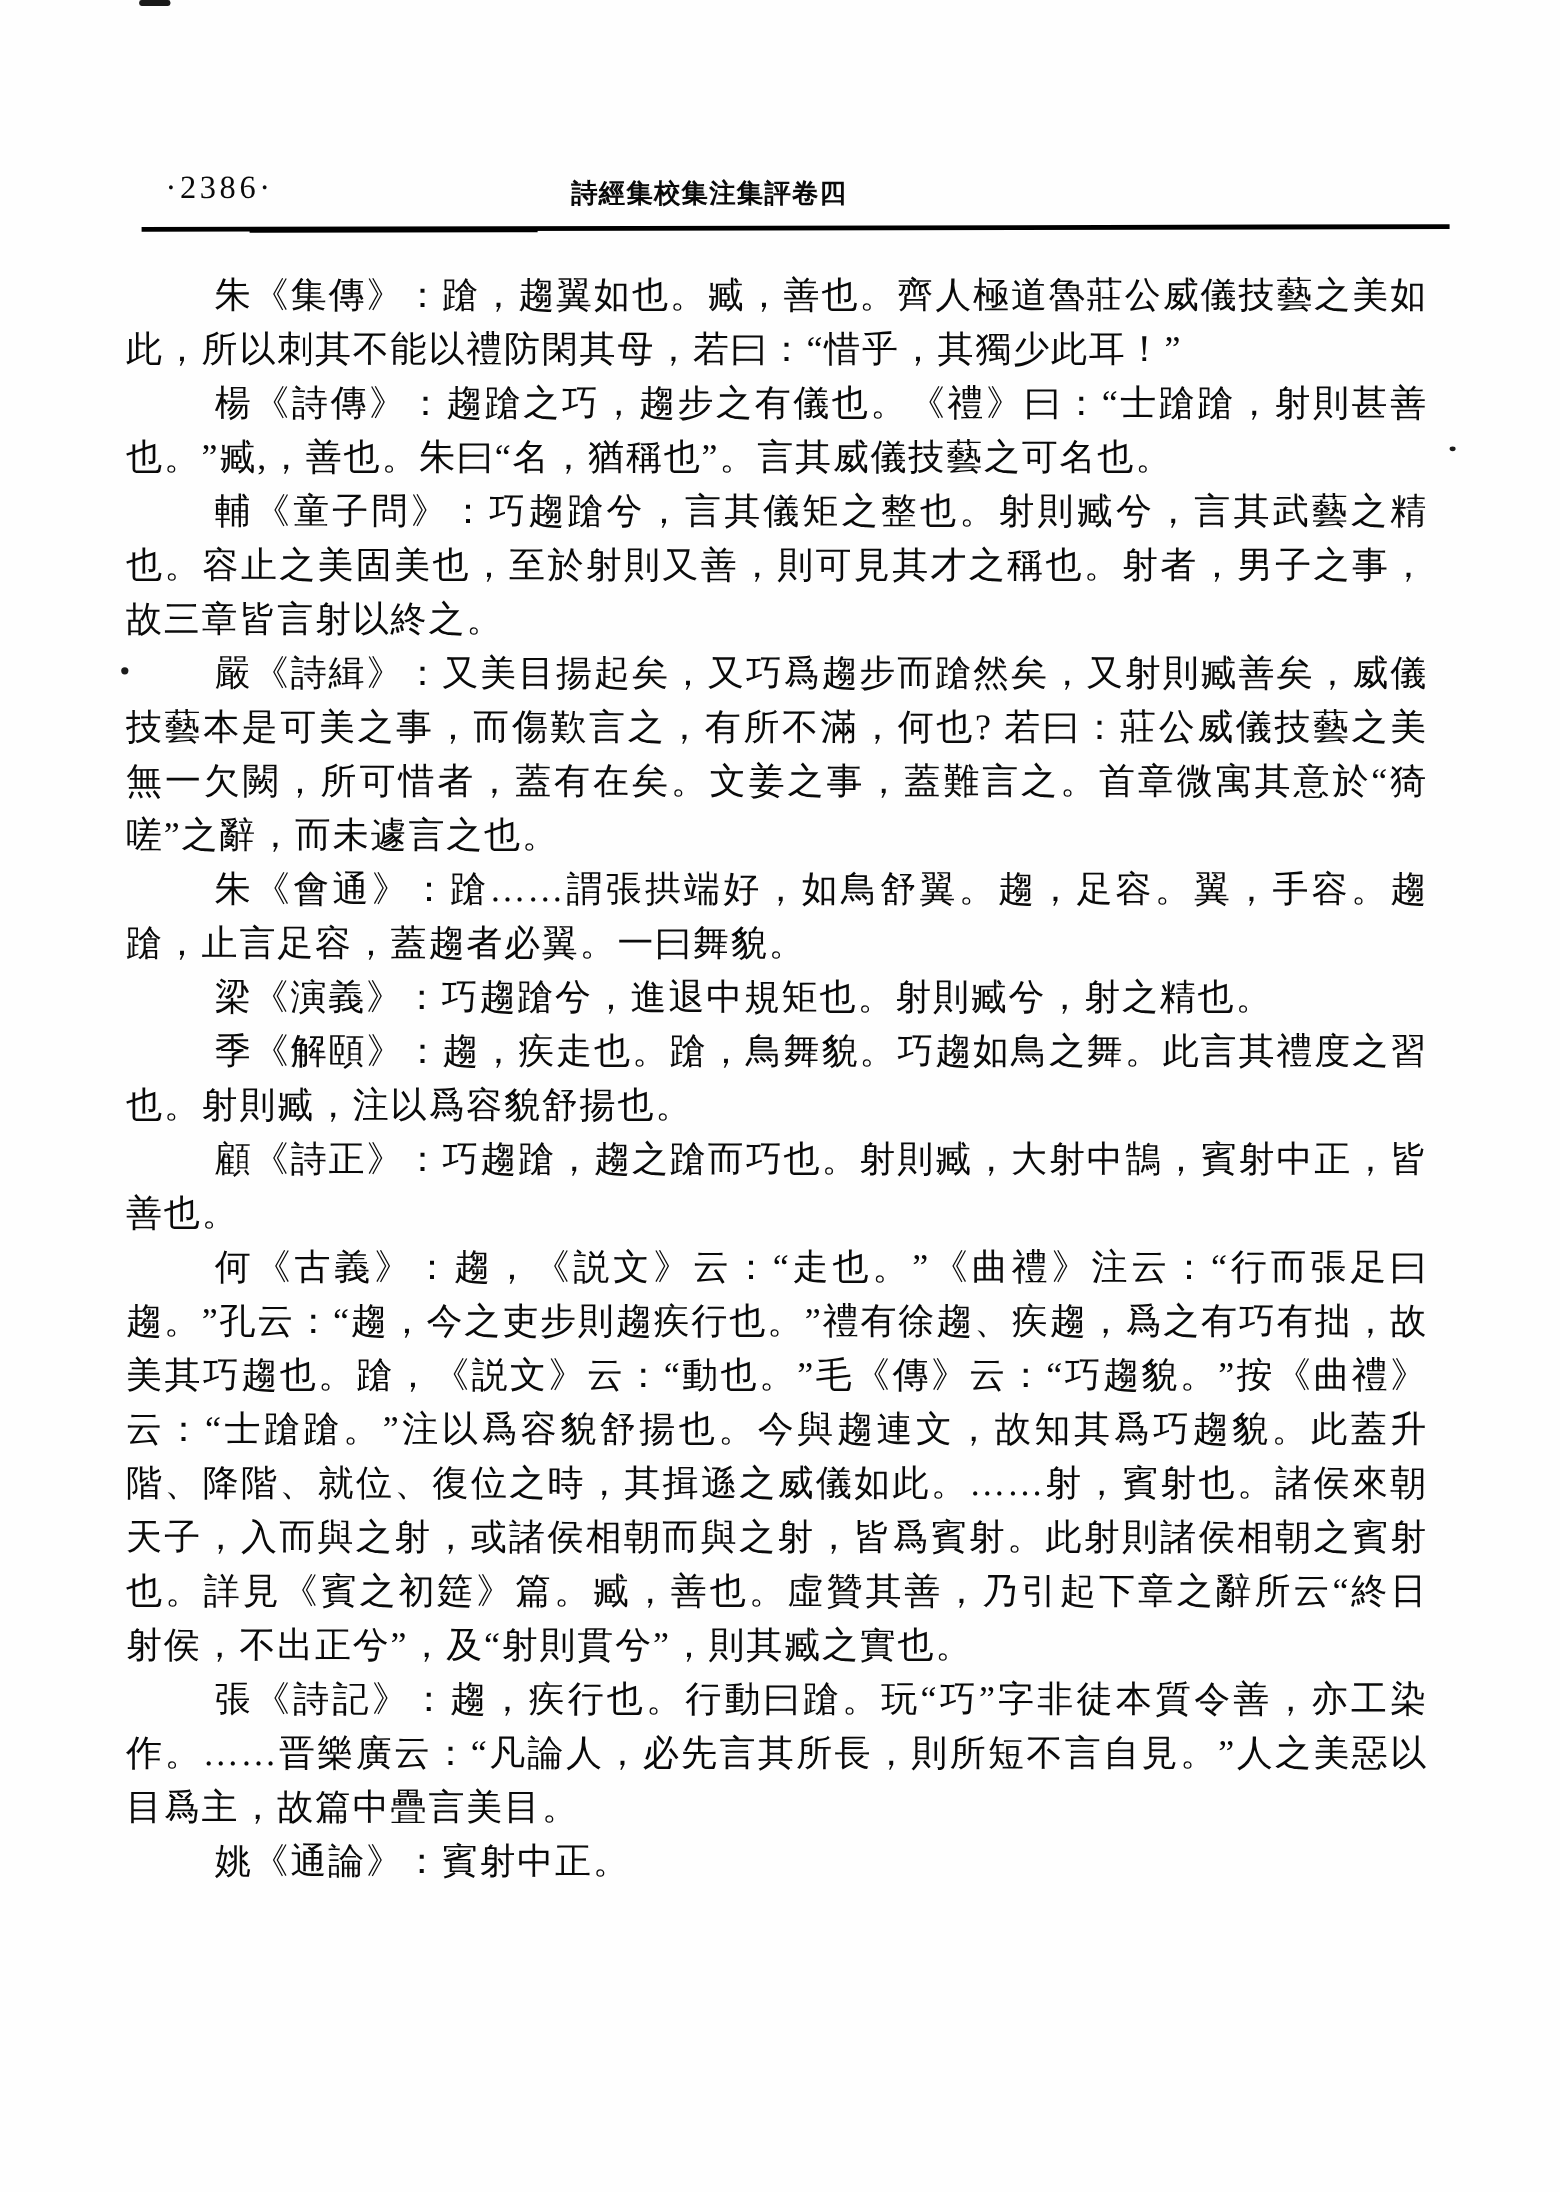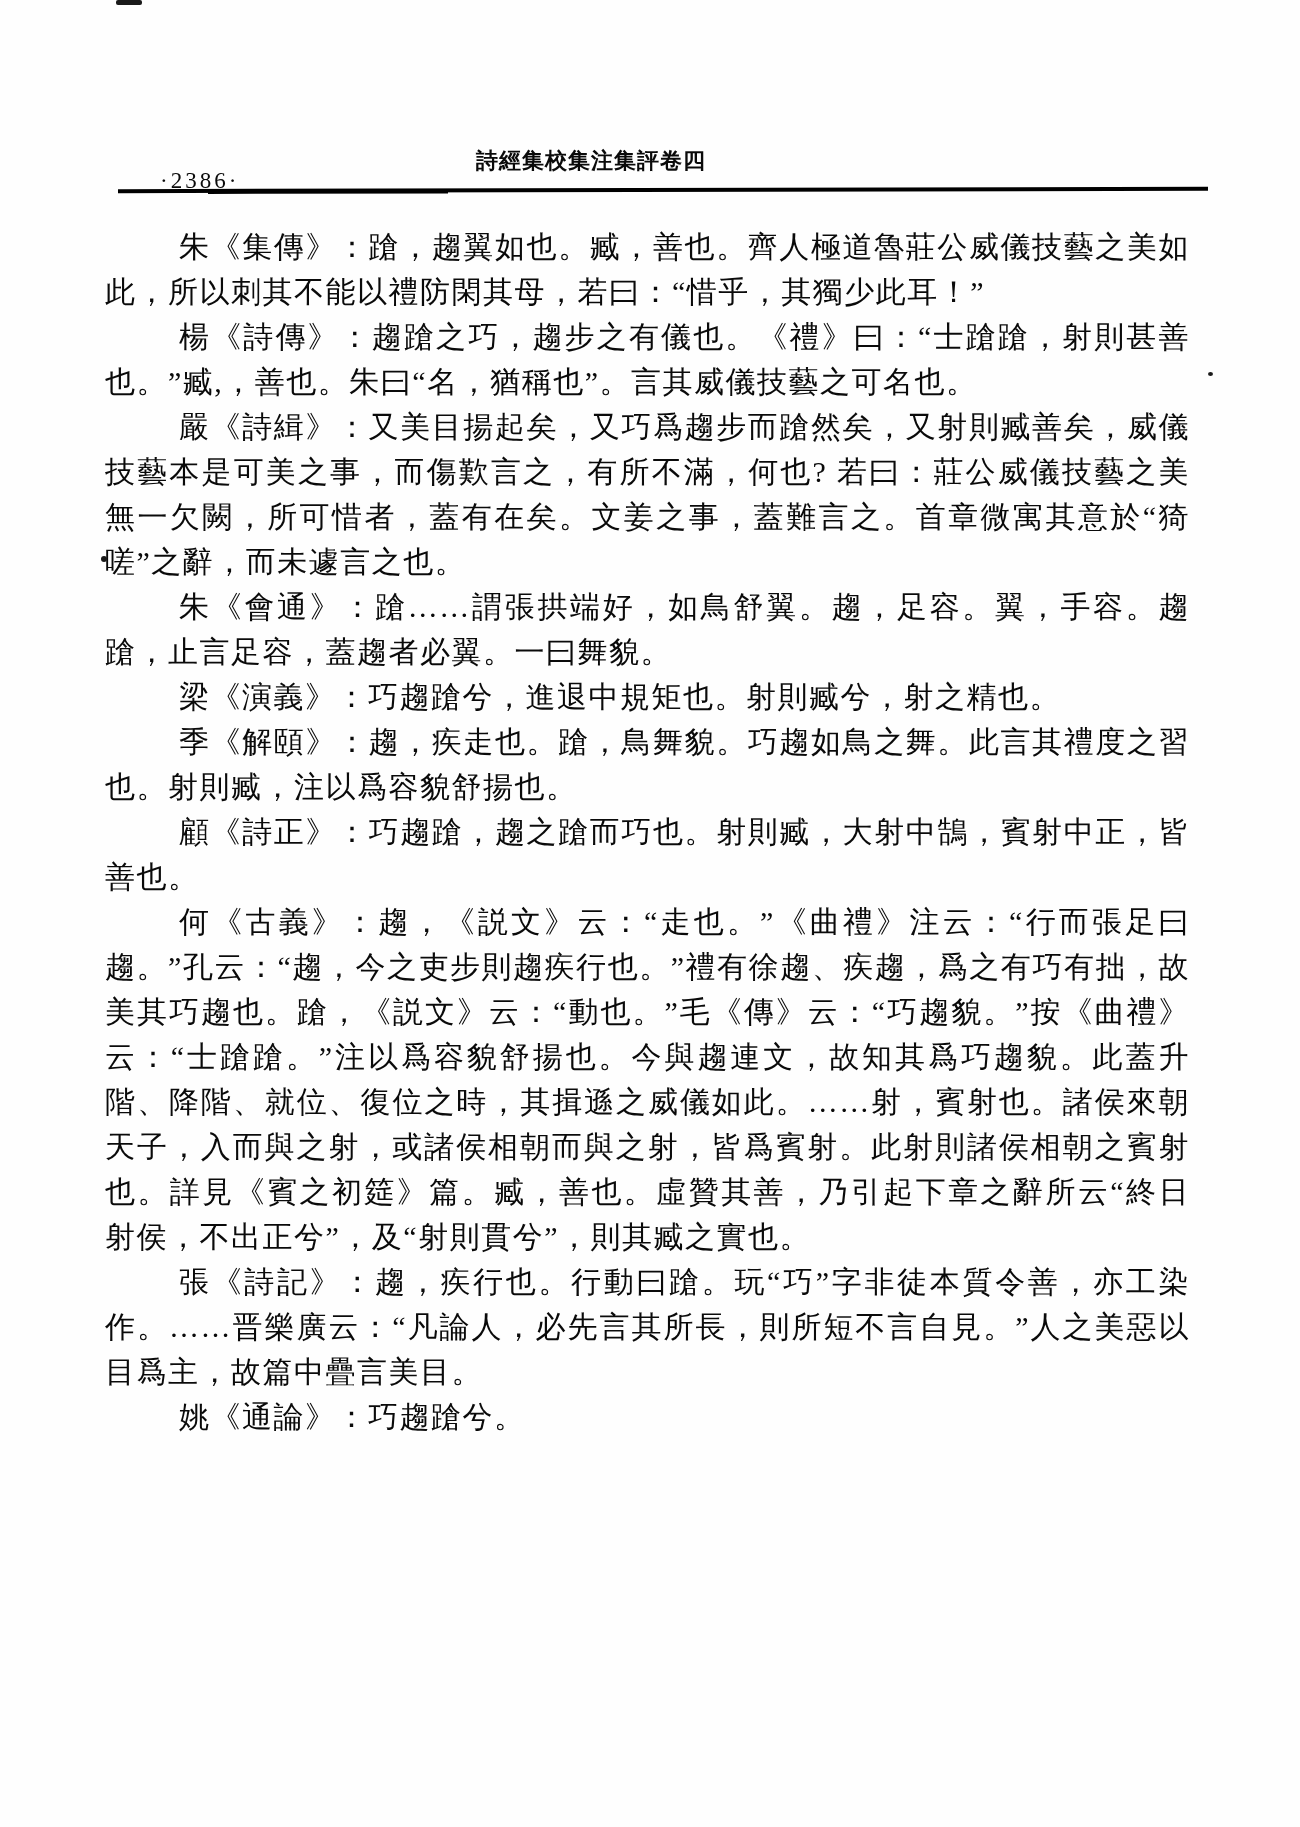--- a/index.html
+++ b/index.html
@@ -12,26 +12,25 @@
     width: 1300px;
     height: 1827px;
     background: #fefefe;
     overflow: hidden;
     font-family: "Liberation Serif", "DejaVu Serif", serif;
     color: #0a0a0a;
   }
   
   .page-number {
     position: absolute;
-    left: 160px;
+    left: 138px;
     top: 141px;
-    font-size: 23px;
+    font-size: 27px;
     letter-spacing: 3px;
     white-space: nowrap;
-    margin-top: 27px;
   }
   .running-title {
     position: absolute;
     left: 0;
     top: 146px;
     width: 1182px;
     text-align: center;
     font-size: 22px;
     font-weight: 700;
     letter-spacing: 1px;
@@ -95,26 +94,27 @@
   <header>
     <span class="page-number">·2386·</span>
     <span class="running-title">詩經集校集注集評卷四</span>
   </header>
 
   <div class="header-rule"></div>
 
   <main class="text-block">
     <p>朱《集傳》：蹌，趨翼如也。臧，善也。齊人極道魯莊公威儀技藝之美如此，所以刺其不能以禮防閑其母，若曰：“惜乎，其獨少此耳！”</p>
     <p>楊《詩傳》：趨蹌之巧，趨步之有儀也。《禮》曰：“士蹌蹌，射則甚善也。”臧,，善也。朱曰“名，猶稱也”。言其威儀技藝之可名也。</p>
+    <p>輔《童子問》：巧趨蹌兮，言其儀矩之整也。射則臧兮，言其武藝之精也。容止之美固美也，至於射則又善，則可見其才之稱也。射者，男子之事，故三章皆言射以終之。</p>
     <p>嚴《詩緝》：又美目揚起矣，又巧爲趨步而蹌然矣，又射則臧善矣，威儀技藝本是可美之事，而傷歎言之，有所不滿，何也? 若曰：莊公威儀技藝之美無一欠闕，所可惜者，蓋有在矣。文姜之事，蓋難言之。首章微寓其意於“猗嗟”之辭，而未遽言之也。</p>
     <p>朱《會通》：蹌……謂張拱端好，如鳥舒翼。趨，足容。翼，手容。趨蹌，止言足容，蓋趨者必翼。一曰舞貌。</p>
     <p>梁《演義》：巧趨蹌兮，進退中規矩也。射則臧兮，射之精也。</p>
     <p>季《解頤》：趨，疾走也。蹌，鳥舞貌。巧趨如鳥之舞。此言其禮度之習也。射則臧，注以爲容貌舒揚也。</p>
     <p>顧《詩正》：巧趨蹌，趨之蹌而巧也。射則臧，大射中鵠，賓射中正，皆善也。</p>
     <p>何《古義》：趨，《説文》云：“走也。”《曲禮》注云：“行而張足曰趨。”孔云：“趨，今之吏步則趨疾行也。”禮有徐趨、疾趨，爲之有巧有拙，故美其巧趨也。蹌，《説文》云：“動也。”毛《傳》云：“巧趨貌。”按《曲禮》云：“士蹌蹌。”注以爲容貌舒揚也。今與趨連文，故知其爲巧趨貌。此蓋升階、降階、就位、復位之時，其揖遜之威儀如此。……射，賓射也。諸侯來朝天子，入而與之射，或諸侯相朝而與之射，皆爲賓射。此射則諸侯相朝之賓射也。詳見《賓之初筵》篇。臧，善也。虛贊其善，乃引起下章之辭所云“終日射侯，不出正兮”，及“射則貫兮”，則其臧之實也。</p>
     <p>張《詩記》：趨，疾行也。行動曰蹌。玩“巧”字非徒本質令善，亦工染作。……晋樂廣云：“凡論人，必先言其所長，則所短不言自見。”人之美惡以目爲主，故篇中疊言美目。</p>
-    <p>姚《通論》：巧趨蹌兮。</p>
+    <p>姚《通論》：賓射中正。</p>
   </main>
 
   <div class="speck speck-margin-a"></div>
   <div class="speck speck-margin-b"></div>
 
 </div>
 
 </body></html>

